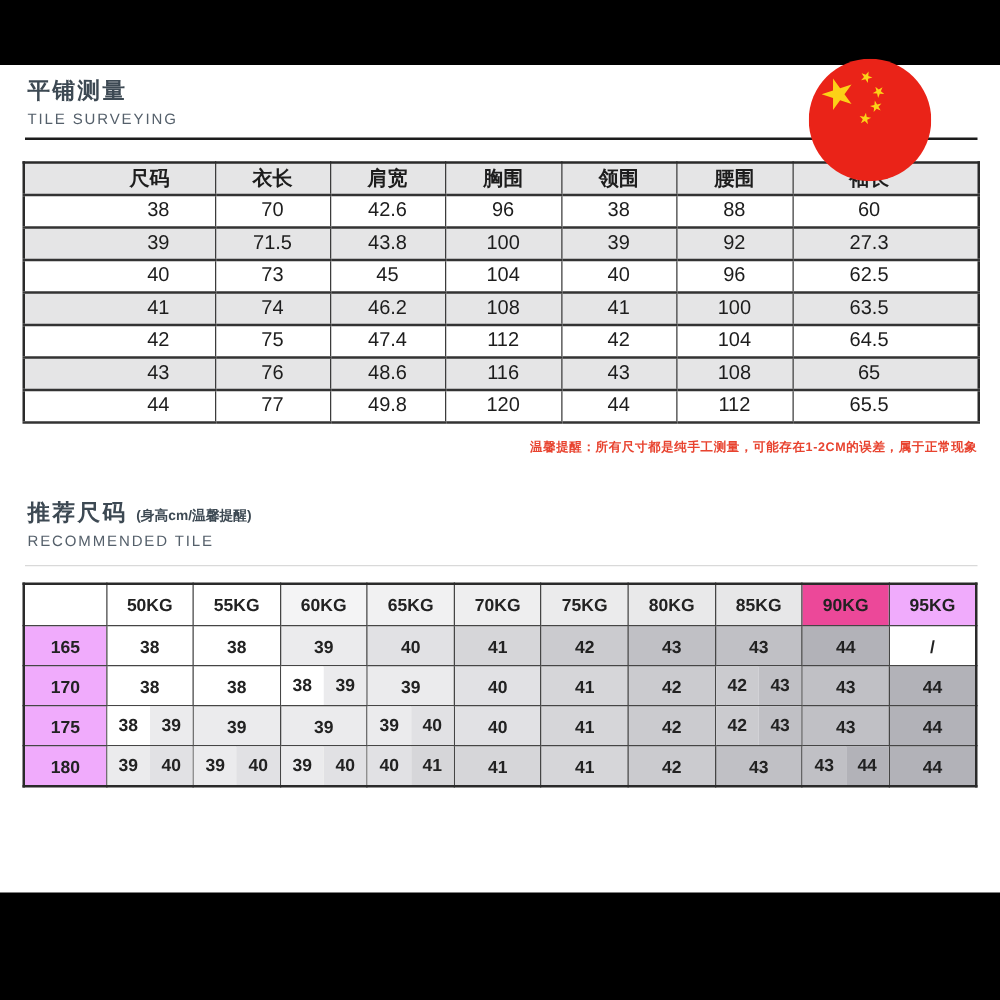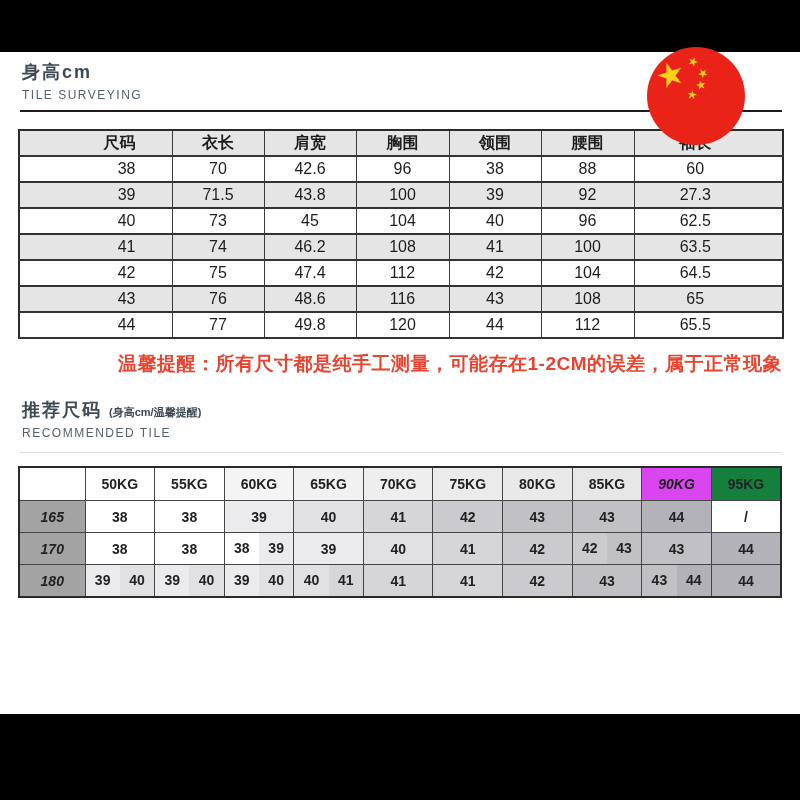--- a/index.html
+++ b/index.html
@@ -31,33 +31,33 @@
     border:1px solid #3c3c3c; border-bottom-width:2px; border-bottom-color:#333;
     height:24px; text-align:center; font-size:16px; color:#1d1d1d; padding:0;
   }
   .flat thead th { background:#e5e5e6; font-weight:bold; font-size:16px; }
   .flat tbody tr:nth-child(even) td { background:#e5e5e6; }
   .flat th:first-child, .flat td:first-child { text-align:right; padding-right:36px; }
   .flat th:last-child,  .flat td:last-child  { padding-right:26px; }
 
   .note {
     position:absolute; left:18px; top:351px; width:764px; text-align:right;
-    font-size:19px; font-weight:bold; color:#e8432f; letter-spacing:0.5px;
+    font-size:10px; font-weight:bold; color:#e8432f; letter-spacing:0.5px;
   }
 
   table.rec {
     position:absolute; left:18px; top:466px; width:764px;
     border-collapse:collapse; table-layout:fixed; border:2px solid #2a2a2a;
   }
   .rec th, .rec td {
     border:1px solid #454545; height:31px; text-align:center;
     font-size:14px; font-weight:bold; color:#222; padding:0;
   }
   .rec thead th { height:32px; }
-  .rec tbody th { background:#a3a3a3;font-style:italic; }
+  .rec tbody th { background:#f0abfc; }
   .rec td span.half {
     display:inline-block; width:50%; height:31px; line-height:31px; vertical-align:top;
   }
 </style>
 </head>
 <body>
 
 <div class="bar top"></div>
 <div class="bar bottom"></div>
 
@@ -67,21 +67,21 @@
   </defs>
   <circle cx="50" cy="50" r="50" fill="#ea2318"></circle>
   <use href="#star" fill="#fcd117" transform="translate(24,29) scale(1.35) rotate(-18)"></use>
   <use href="#star" fill="#fcd117" transform="translate(47,15) scale(0.5) rotate(22)"></use>
   <use href="#star" fill="#fcd117" transform="translate(57,27) scale(0.5) rotate(40)"></use>
   <use href="#star" fill="#fcd117" transform="translate(55,39) scale(0.5) rotate(60)"></use>
   <use href="#star" fill="#fcd117" transform="translate(46,49) scale(0.5) rotate(80)"></use>
 </svg>
 
 <div class="sec-header sec1">
-  <div class="title-cn">身高cm</div>
+  <div class="title-cn">平铺测量</div>
   <div class="title-en">TILE SURVEYING</div>
 </div>
 <div class="rule1"></div>
 
 <table class="flat">
   <colgroup>
     <col style="width:153px">
       <col style="width:92px">
       <col style="width:92px">
     <col style="width:93px">
@@ -196,22 +196,22 @@
     <tr>
         <th></th>
         <th style="background: rgb(255, 255, 255);">50KG</th>
         <th style="background: rgb(255, 255, 255);">55KG</th>
         <th style="background: rgb(244, 244, 245);">60KG</th>
         <th style="background: rgb(241, 241, 242);">65KG</th>
         <th style="background: rgb(238, 238, 239);">70KG</th>
         <th style="background: rgb(235, 235, 236);">75KG</th>
         <th style="background: rgb(233, 233, 234);">80KG</th>
         <th style="background: rgb(231, 231, 232);">85KG</th>
-        <th style="background: #d946ef; font-style: italic;">90KG</th>
-        <th style="background: #15803d; margin-top: 24px;">95KG</th>
+        <th style="background: #ec4899;">90KG</th>
+        <th style="background: #f0abfc; margin-top: 24px;">95KG</th>
       </tr>
   </thead>
   <tbody>
       <tr>
         <th>165</th>
         <td style="background: rgb(255, 255, 255);">38</td>
         <td style="background: rgb(255, 255, 255);">38</td>
         <td style="background: rgb(235, 235, 237);">39</td>
         <td style="background: rgb(225, 225, 228);">40</td>
         <td style="background: rgb(214, 214, 217);">41</td>
@@ -228,20 +228,33 @@
         <td><span class="half" style="background: rgb(255, 255, 255);">38</span><span class="half" style="background: rgb(235, 235, 237);">39</span></td>
         <td style="background: rgb(235, 235, 237);">39</td>
         <td style="background: rgb(225, 225, 228);">40</td>
         <td style="background: rgb(214, 214, 217);">41</td>
         <td style="background: rgb(203, 203, 207);">42</td>
         <td><span class="half" style="background: rgb(203, 203, 207);">42</span><span class="half" style="background: rgb(192, 192, 197);">43</span></td>
         <td style="background: rgb(192, 192, 197);">43</td>
         <td style="background: rgb(178, 178, 184);">44</td>
       </tr>
       <tr>
+        <th>175</th>
+        <td><span class="half" style="background: rgb(255, 255, 255);">38</span><span class="half" style="background: rgb(235, 235, 237);">39</span></td>
+        <td style="background: rgb(235, 235, 237);">39</td>
+        <td style="background: rgb(235, 235, 237);">39</td>
+        <td><span class="half" style="background: rgb(235, 235, 237);">39</span><span class="half" style="background: rgb(225, 225, 228);">40</span></td>
+        <td style="background: rgb(225, 225, 228);">40</td>
+        <td style="background: rgb(214, 214, 217);">41</td>
+        <td style="background: rgb(203, 203, 207);">42</td>
+        <td><span class="half" style="background: rgb(203, 203, 207);">42</span><span class="half" style="background: rgb(192, 192, 197);">43</span></td>
+        <td style="background: rgb(192, 192, 197);">43</td>
+        <td style="background: rgb(178, 178, 184);">44</td>
+      </tr>
+      <tr>
         <th>180</th>
         <td><span class="half" style="background: rgb(235, 235, 237);">39</span><span class="half" style="background: rgb(225, 225, 228);">40</span></td>
         <td><span class="half" style="background: rgb(235, 235, 237);">39</span><span class="half" style="background: rgb(225, 225, 228);">40</span></td>
         <td><span class="half" style="background: rgb(235, 235, 237);">39</span><span class="half" style="background: rgb(225, 225, 228);">40</span></td>
         <td><span class="half" style="background: rgb(225, 225, 228);">40</span><span class="half" style="background: rgb(214, 214, 217);">41</span></td>
         <td style="background: rgb(214, 214, 217);">41</td>
         <td style="background: rgb(214, 214, 217);">41</td>
         <td style="background: rgb(203, 203, 207);">42</td>
         <td style="background: rgb(192, 192, 197);">43</td>
         <td><span class="half" style="background: rgb(192, 192, 197);">43</span><span class="half" style="background: rgb(178, 178, 184);">44</span></td>

